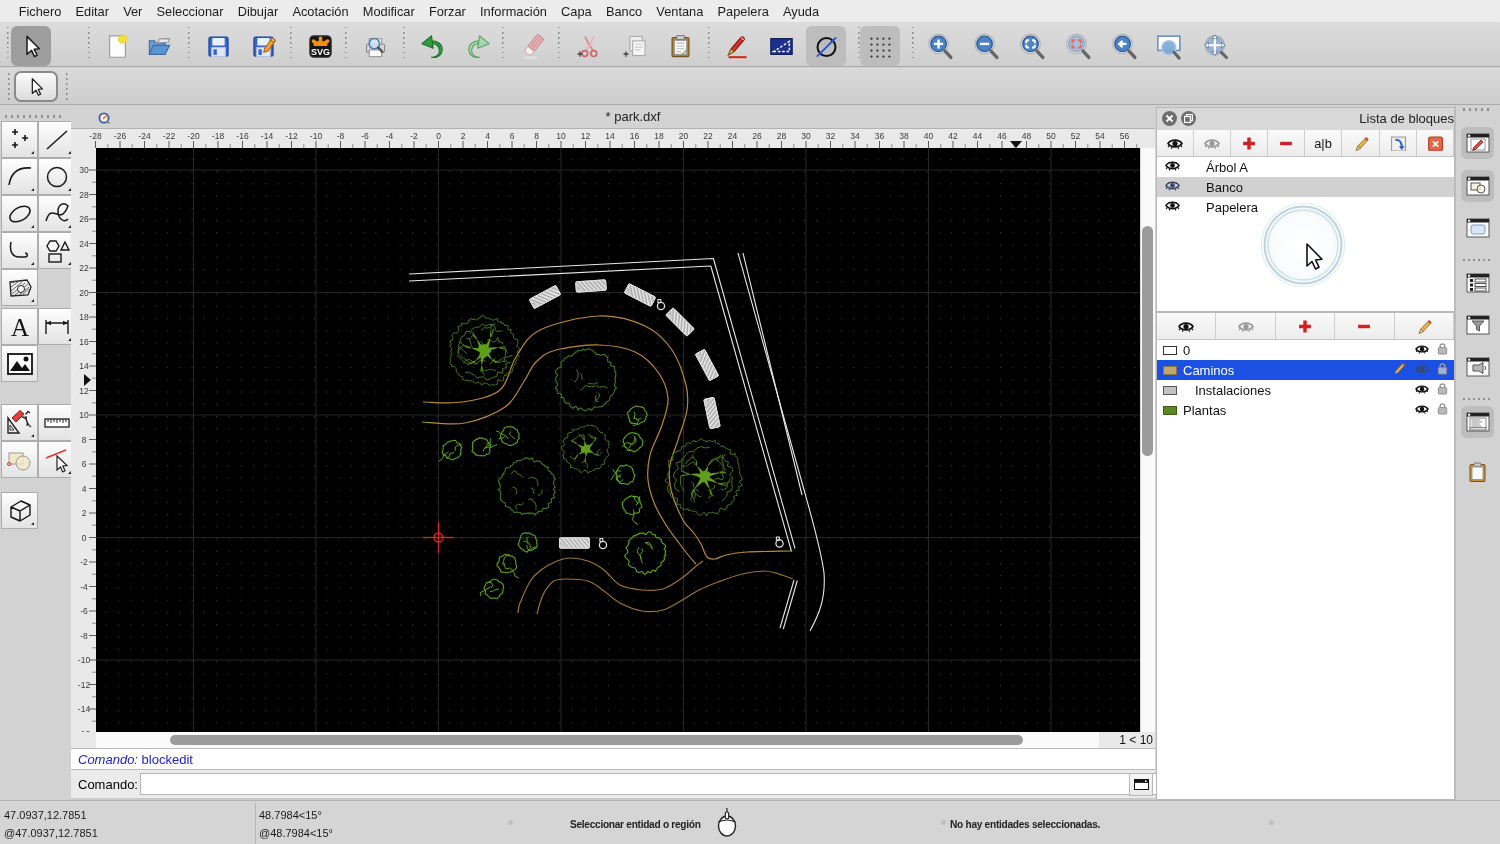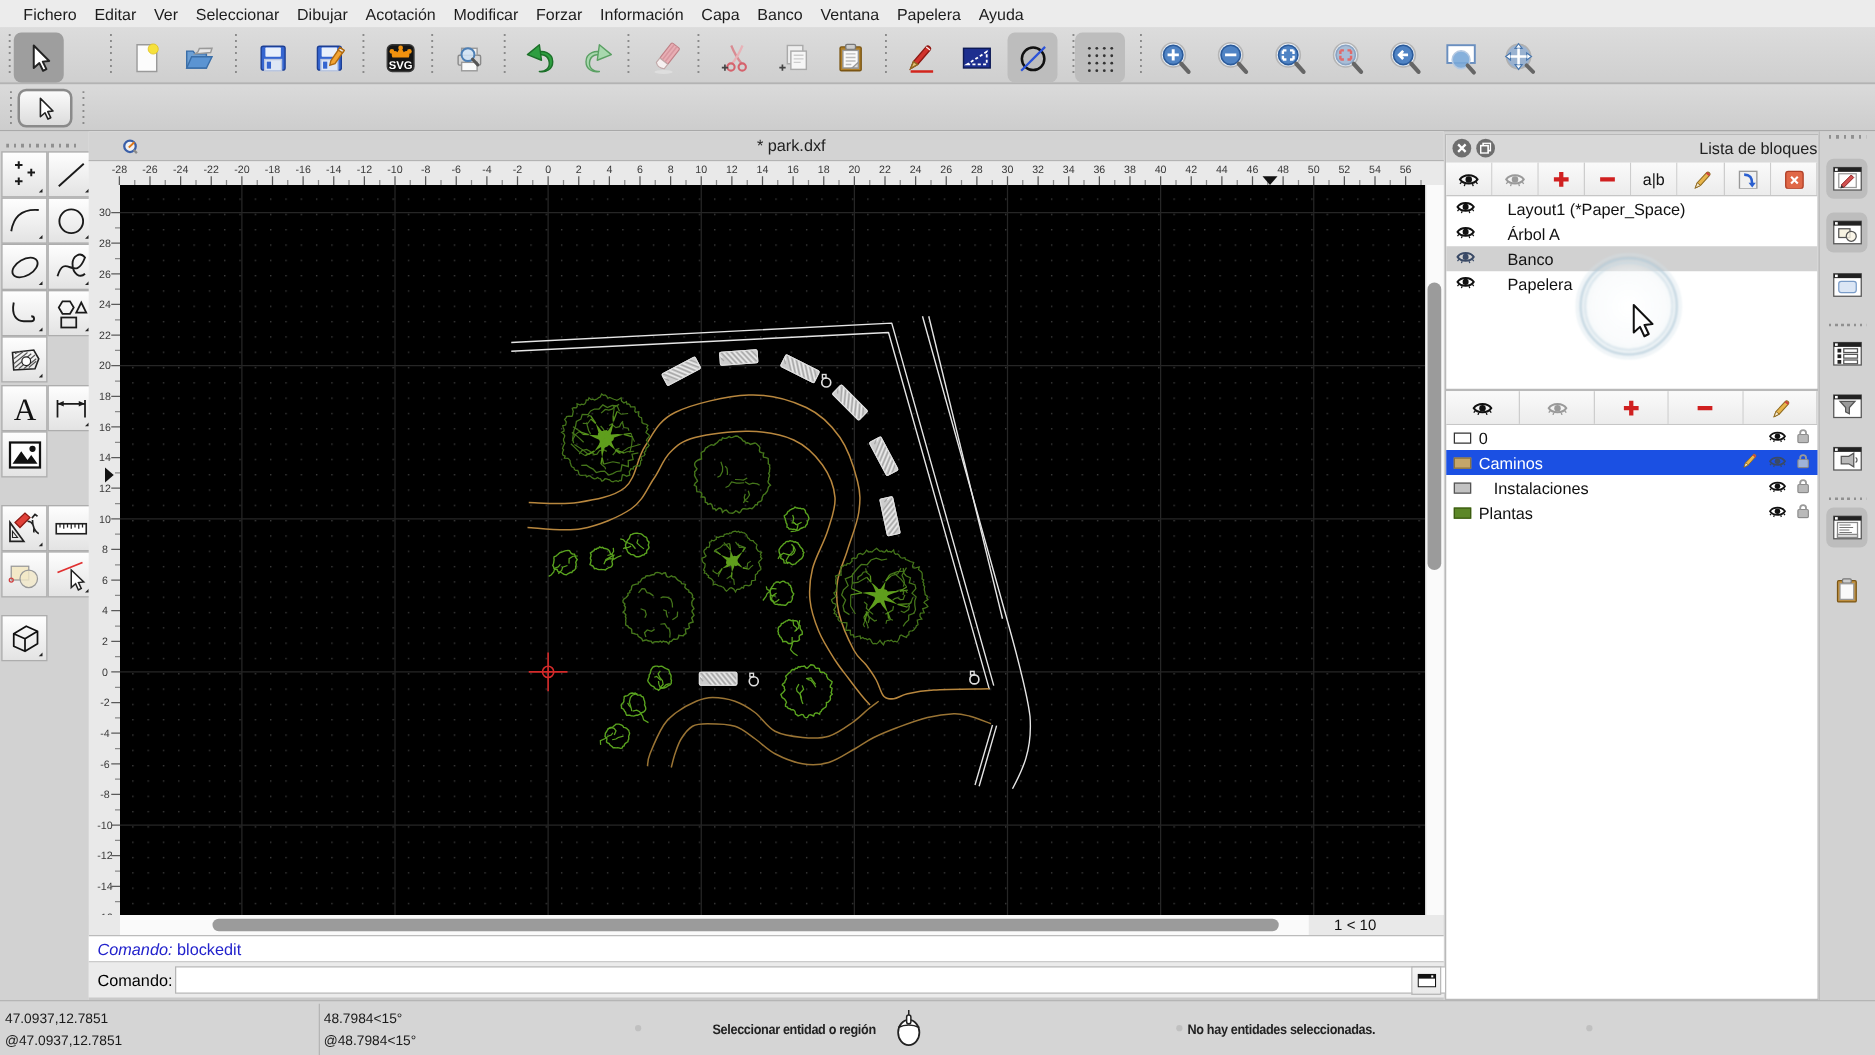--- a/index.html
+++ b/index.html
@@ -833,21 +833,21 @@
     <g stroke="#d42a2a" stroke-width="1.3" fill="none">
       <line x1="327" y1="389.5" x2="358" y2="389.5"></line>
       <line x1="342.5" y1="374" x2="342.5" y2="405"></line>
       <circle cx="342.5" cy="389.5" r="4.5"></circle>
     </g>
   </svg>
 <div class="abs" style="left:1140px;top:148px;width:15px;height:584px;background:#fafafa;border-left:1px solid #d8d8d8"></div>
 <div class="abs" style="left:1142px;top:226px;width:11px;height:230px;background:#9b9b9b;border-radius:6px"></div>
 <div class="abs" style="left:96px;top:732px;width:1003px;height:16px;background:#fafafa"></div>
 <div class="abs" style="left:170px;top:735px;width:853px;height:10px;background:#9b9b9b;border-radius:5px"></div>
-<div class="abs" style="left:1047px;top:732px;width:56px;height:16px;background:#e9e9e9;font-size:12px;color:#111;text-align:right;line-height:16px;padding-right:2px">1 &lt; 10</div>
+<div class="abs" style="left:1099px;top:732px;width:56px;height:16px;background:#e9e9e9;font-size:12px;color:#111;text-align:right;line-height:16px;padding-right:2px">1 &lt; 10</div>
 <div class="abs" style="left:71px;top:748px;width:1084px;height:22px;background:#fff;border-top:1px solid #bbb;border-bottom:1px solid #bbb;font-size:13px;line-height:21px"><span style="color:#2222cc;font-style:italic;margin-left:7px">Comando:</span> <span style="color:#2222cc">blockedit</span></div>
 <div class="abs" style="left:71px;top:770px;width:1084px;height:28px;background:#ebebeb;font-size:13px">
     <span style="color:#000;position:absolute;left:7px;top:7px">Comando:</span>
     <div style="position:absolute;left:69px;top:3px;width:1056px;height:22px;background:#fff;border:1px solid #b5b5b5"></div>
     <div style="position:absolute;right:2px;top:3px;width:24px;height:23px;background:linear-gradient(#f6f6f6,#e9e9e9);border:1px solid #b9b9b9;display:flex;align-items:center;justify-content:center">
       <svg width="15" height="11" viewBox="0 0 15 11">
         <rect x="0.5" y="0.5" width="14" height="10" fill="#fff" stroke="#111"></rect>
         <rect x="0.5" y="0.5" width="14" height="3.4" fill="#111"></rect>
         <rect x="11" y="1.3" width="1.6" height="1.6" fill="#fff"></rect>
       </svg>
@@ -909,29 +909,20 @@
           <path d="M10.5,13 L7.8,9.5 L13.2,9.5 Z" fill="#2a5fd0"></path>
         </svg>
       </div>
 <div class="pt" style="width:37.1px">
         <svg width="18" height="15" viewBox="0 0 14 14">
           <rect x="1" y="1" width="13" height="13" rx="2" fill="#e06848" stroke="#b04028"></rect>
           <path d="M5,5 L10,10 M10,5 L5,10" stroke="#fff" stroke-width="1.6"></path>
         </svg>
       </div>
 </div>
-<div class="listrow" style="padding-left:7px">
-      <span style="width:21px"><svg width="17" height="13" viewBox="0 0 18 14">
-          <path d="M2,7 C5,2.5 13,2.5 16,7 C13,11.5 5,11.5 2,7 Z" fill="none" stroke="#111" stroke-width="1.6"></path>
-          <circle cx="9" cy="7" r="2.6" fill="#111"></circle>
-          <path d="M3.2,9.2 L2,10.6 M6,10.8 L5.4,12.4 M12,10.8 L12.6,12.4 M14.8,9.2 L16,10.6" stroke="#111" stroke-width="1.1"></path>
-        </svg></span>
-      <span style="width:21px;text-align:left"></span>
-      <span>Layout1 (*Paper_Space)</span>
-    </div>
 <div class="listrow" style="padding-left:7px">
       <span style="width:21px"><svg width="17" height="13" viewBox="0 0 18 14">
           <path d="M2,7 C5,2.5 13,2.5 16,7 C13,11.5 5,11.5 2,7 Z" fill="none" stroke="#111" stroke-width="1.6"></path>
           <circle cx="9" cy="7" r="2.6" fill="#111"></circle>
           <path d="M3.2,9.2 L2,10.6 M6,10.8 L5.4,12.4 M12,10.8 L12.6,12.4 M14.8,9.2 L16,10.6" stroke="#111" stroke-width="1.1"></path>
         </svg></span>
       <span style="width:21px;text-align:left"></span>
       <span>Árbol A</span>
     </div>
 <div class="listrow" style="background:#d1d1d1;padding-left:7px">

